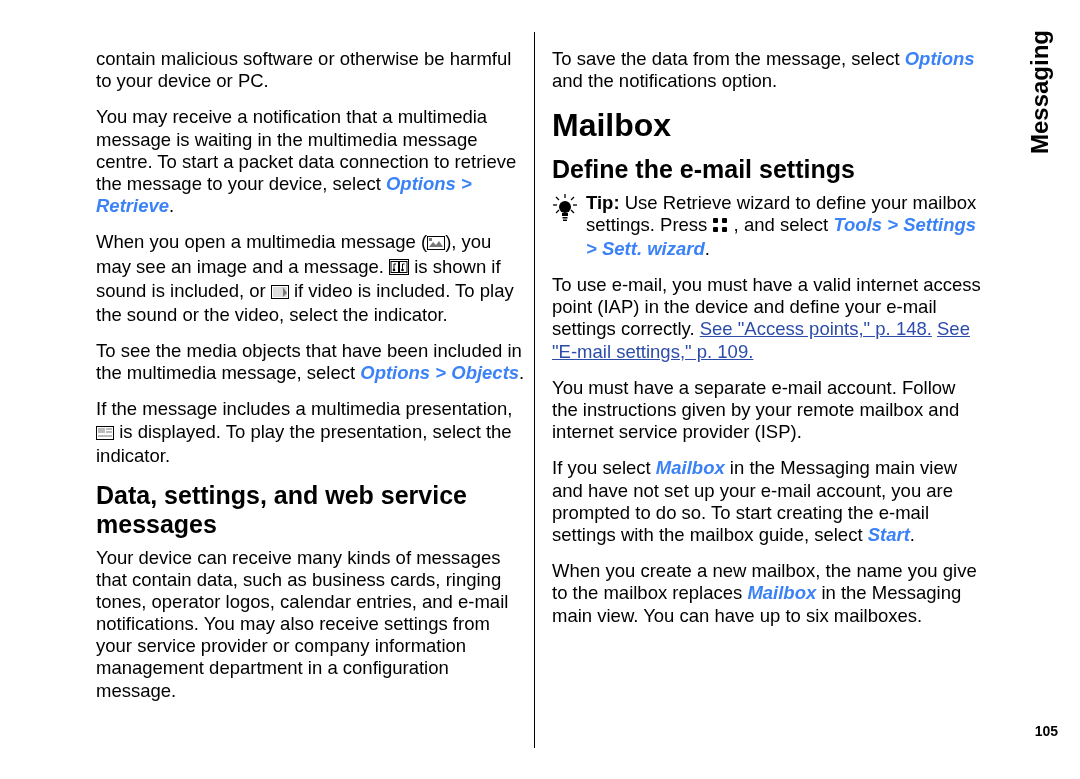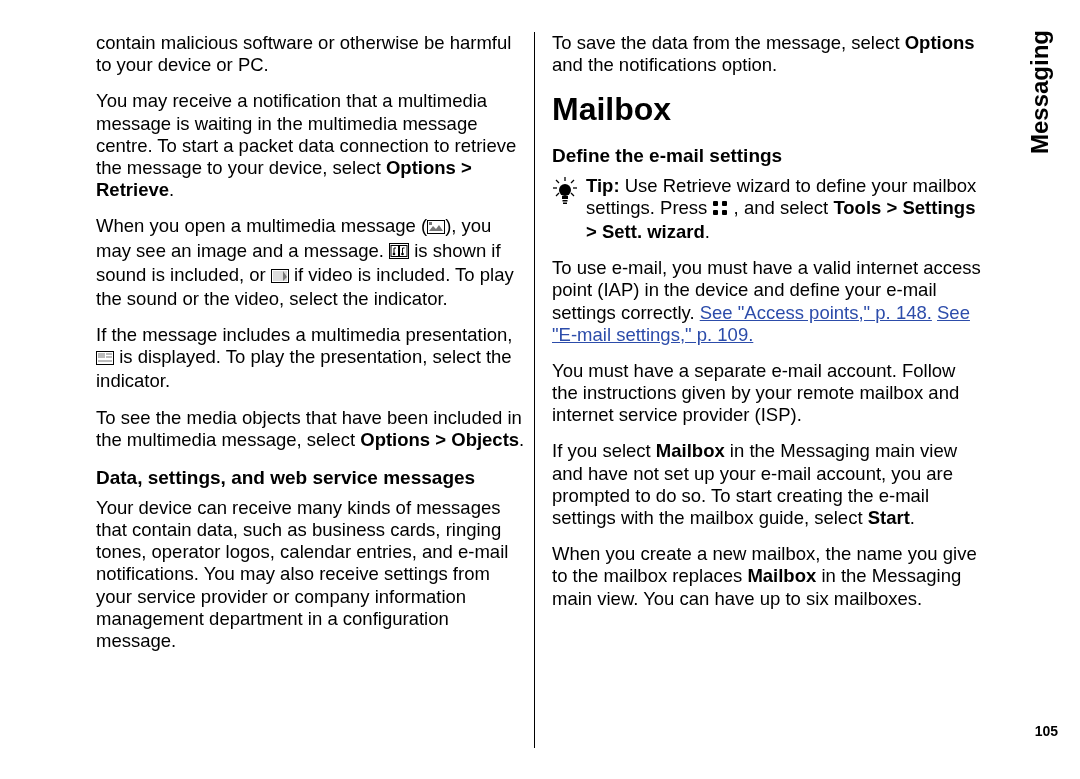--- a/index.html
+++ b/index.html
@@ -13,55 +13,56 @@
     position: relative;
     width: 1080px;
     height: 779px;
     box-sizing: border-box;
     background: #fff;
     overflow: hidden;
   }
   .columns {
     position: absolute;
     left: 96px;
-    top: 32px;
+    top: 48px;
     width: 892px;
     height: 716px;
     display: flex;
     gap: 28px;
     column-gap: 22px;
   }
   .col {
     width: 434px;
     font-size: 18.5px;
     line-height: 1.2;
     color: #000;
     font-weight: 500;
   }
   .col p {
     margin: 0 0 14px 0;
   }
   .bold-grey {
-    color: #000000;
+    color: #3b82f6;
     font-weight: 700;
+    font-style: italic;
   }
   .link {
     color: #2c4caa;
     text-decoration: underline;
   }
   h1.sec {
     font-size: 32px;
     font-weight: 800;
     margin: 14px 0 6px 0;
     color: #000;
   }
   h2.sub {
-    font-size: 19px;
-    font-weight: 800;
-    margin: 16px 0 8px 0;
+    font-size: 25px;
+    font-weight: 800;
+    margin: 10px 0 8px 0;
     color: #000;
     line-height: 1.15;
   }
   .icon {
     display: inline-block;
     vertical-align: -2px;
   }
   .tip-icon svg { display: block; }
   .tip-row {
     display: flex;
@@ -146,33 +147,33 @@
         </span><span> is shown if sound is included, or </span><span class="icon">
           <svg width="18" height="14" viewBox="0 0 18 14">
               <rect x="0.5" y="0.5" width="17" height="13" fill="#fff" stroke="#000"></rect>
               <rect x="2" y="2" width="14" height="10" fill="#ddd"></rect>
               <path d="M12 2 L16 8 L12 12 Z" fill="#777"></path>
             </svg>
         </span><span> if video is included. To play the sound or the video, select the indicator.</span>
       </p>
 
       <p>
+        <span>To see the media objects that have been included in the multimedia message, select </span><span class="bold-grey">Options</span><span class="bold-grey"> &gt; </span><span class="bold-grey">Objects</span><span>.</span>
+      </p>
+
+      <p>
         <span>If the message includes a multimedia presentation, </span><span class="icon">
           <svg width="18" height="14" viewBox="0 0 18 14">
               <rect x="0.5" y="0.5" width="17" height="13" fill="#fff" stroke="#000"></rect>
               <rect x="2" y="2" width="7" height="5" fill="#bbb"></rect>
               <rect x="10" y="2" width="6" height="2" fill="#bbb"></rect>
               <rect x="10" y="5" width="6" height="2" fill="#bbb"></rect>
               <rect x="2" y="9" width="14" height="2" fill="#bbb"></rect>
             </svg>
         </span><span> is displayed. To play the presentation, select the indicator.</span>
-      </p>
-
-      <p>
-        <span>To see the media objects that have been included in the multimedia message, select </span><span class="bold-grey">Options</span><span class="bold-grey"> &gt; </span><span class="bold-grey">Objects</span><span>.</span>
       </p>
 
       <h2 class="sub">Data, settings, and web service messages</h2>
 
       <p>Your device can receive many kinds of messages that contain data, such as business cards, ringing tones, operator logos, calendar entries, and e-mail notifications. You may also receive settings from your service provider or company information management department in a configuration message.</p>
     </div>
 
     <div class="col">
       <p>
         <span>To save the data from the message, select </span><span class="bold-grey">Options</span><span> and the notifications option.</span>

